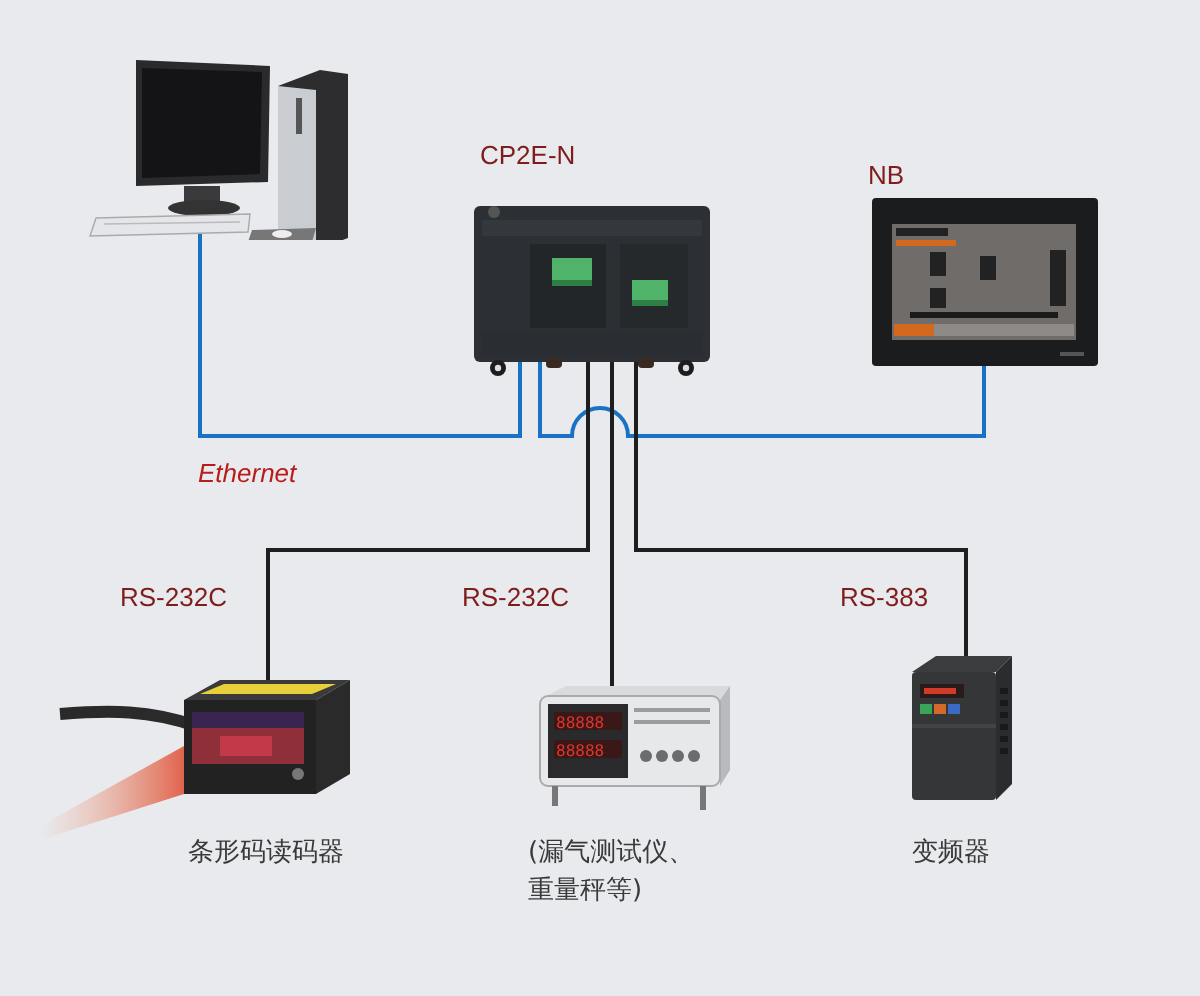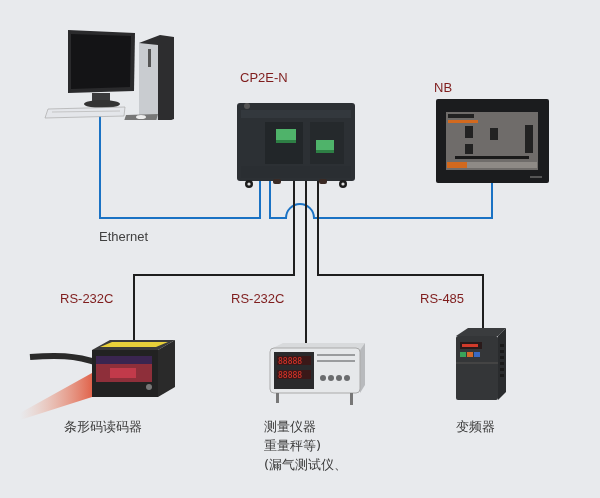--- a/index.html
+++ b/index.html
@@ -1,19 +1,19 @@
 <!DOCTYPE html>
 <html><head>
 <meta charset="utf-8">
 <style>
   html, body { margin: 0; padding: 0; }
   body { width: 600px; height: 498px; background: #e8eaed; position: relative; overflow: hidden;
          font-family: "Liberation Sans", "DejaVu Sans", sans-serif; }
   .label { position: absolute; font-size: 13px; color: #7f1d1d; white-space: nowrap; }
-  .label.blue { color: #404040; }
+  .label.blue { color: #b91c1c; font-style: italic; }
   .cn { position: absolute; font-size: 13px; color: #3a3a3a; line-height: 19px; font-family: "DejaVu Sans", sans-serif; }
   svg.wires { position: absolute; left: 0; top: 0; }
   .dev { position: absolute; }
 </style>
 </head>
 <body>
 
 <svg class="wires" width="600" height="498">
 
   <g fill="none" stroke="#1a72c4" stroke-width="2">
@@ -80,64 +80,63 @@
   <rect x="20" y="58" width="74" height="3" fill="#1a1a1a"></rect>
   <rect x="12" y="64" width="90" height="6" fill="#8e8a86"></rect>
   <rect x="12" y="64" width="20" height="6" fill="#d2691e"></rect>
   <rect x="95" y="78" width="12" height="2" fill="#555"></rect>
 </svg>
 
 <div class="label blue" style="left:99px;top:229px">Ethernet</div>
 
 <div class="label" style="left:60px;top:291px">RS-232C</div>
 <div class="label" style="left:231px;top:291px">RS-232C</div>
-<div class="label" style="left:420px;top:291px">RS-485</div>
+<div class="label" style="left:420px;top:291px">RS-383</div>
 
 <svg class="dev" style="left:20px;top:335px" width="170" height="90" viewBox="0 0 170 90">
   <defs>
     <linearGradient id="beam" x1="1" y1="0" x2="0" y2="0">
       <stop offset="0" stop-color="#e0553a" stop-opacity="0.9"></stop>
       <stop offset="1" stop-color="#f0a080" stop-opacity="0"></stop>
     </linearGradient>
   </defs>
   <path d="M10,22 C35,20 55,20 78,28" stroke="#2a2a2a" stroke-width="6" fill="none"></path>
   <polygon points="0,78 72,38 72,62 0,85" fill="url(#beam)"></polygon>
   <polygon points="72,15 90,5 155,5 138,15" fill="#3a3a3a"></polygon>
   <polygon points="80,12 92,7 148,7 136,12" fill="#e8d03a"></polygon>
   <polygon points="138,15 155,5 155,52 138,62" fill="#2a2a2a"></polygon>
   <rect x="72" y="15" width="66" height="47" fill="#222"></rect>
   <rect x="76" y="21" width="56" height="8" fill="#3a2550"></rect>
   <rect x="76" y="29" width="56" height="18" fill="#8e2f3a"></rect>
   <rect x="90" y="33" width="26" height="10" fill="#c23a4a"></rect>
   <circle cx="129" cy="52" r="3" fill="#777"></circle>
 </svg>
-<div class="cn" style="left:64px;top:417px">条形码读码器</div>
+<div class="cn" style="left:94px;top:417px">条形码读码器</div>
 
 <svg class="dev" style="left:265px;top:340px" width="105" height="70" viewBox="0 0 105 70">
   <polygon points="8,8 18,3 100,3 95,10" fill="#d8dadc"></polygon>
   <polygon points="95,10 100,3 100,45 95,53" fill="#b8babd"></polygon>
   <rect x="5" y="8" width="90" height="45" rx="4" fill="#e6e8ea" stroke="#aaa" stroke-width="1"></rect>
   <rect x="9" y="12" width="40" height="37" fill="#2a2a2c"></rect>
   <rect x="12" y="16" width="34" height="9" fill="#3a1818"></rect>
   <rect x="12" y="30" width="34" height="9" fill="#3a1818"></rect>
   <text x="13" y="24" font-size="8" fill="#e0352a" font-family="DejaVu Sans Mono, monospace">88888</text>
   <text x="13" y="38" font-size="8" fill="#e0352a" font-family="DejaVu Sans Mono, monospace">88888</text>
   <rect x="52" y="14" width="38" height="2" fill="#9a9c9e"></rect>
   <rect x="52" y="20" width="38" height="2" fill="#9a9c9e"></rect>
   <circle cx="58" cy="38" r="3" fill="#6a6c6e"></circle>
   <circle cx="66" cy="38" r="3" fill="#6a6c6e"></circle>
   <circle cx="74" cy="38" r="3" fill="#6a6c6e"></circle>
   <circle cx="82" cy="38" r="3" fill="#6a6c6e"></circle>
   <rect x="11" y="53" width="3" height="10" fill="#777"></rect>
   <rect x="85" y="53" width="3" height="12" fill="#777"></rect>
 </svg>
 <div class="cn" style="left:264px;top:417px">
-  <div>测量仪器</div>
+  <div>(漏气测试仪、</div>
   <div>重量秤等)</div>
-  <div>(漏气测试仪、</div>
 </div>
 
 <svg class="dev" style="left:452px;top:326px" width="65" height="80" viewBox="0 0 65 80">
   <polygon points="4,10 16,2 54,2 46,10" fill="#3a3c3e"></polygon>
   <polygon points="46,10 54,2 54,66 46,74" fill="#2a2c2e"></polygon>
   <rect x="4" y="10" width="42" height="64" rx="2" fill="#343638"></rect>
   <rect x="8" y="16" width="22" height="7" fill="#2a1a1a"></rect>
   <rect x="10" y="18" width="16" height="3" fill="#d23a2a"></rect>
   <rect x="8" y="26" width="6" height="5" fill="#3aa35a"></rect>
   <rect x="15" y="26" width="6" height="5" fill="#d46a2a"></rect>

